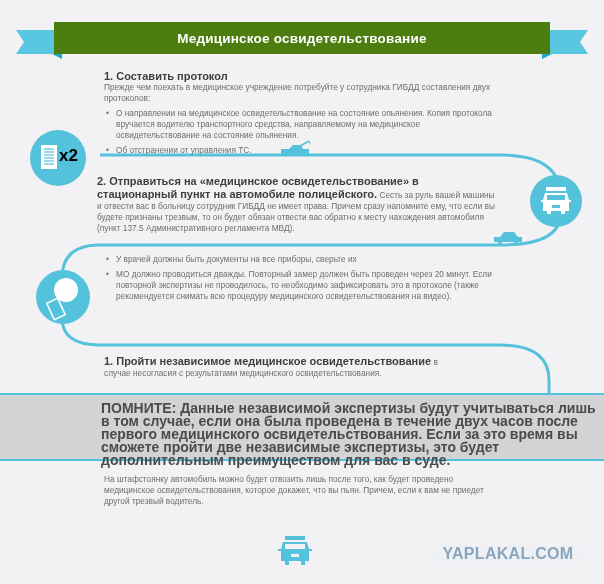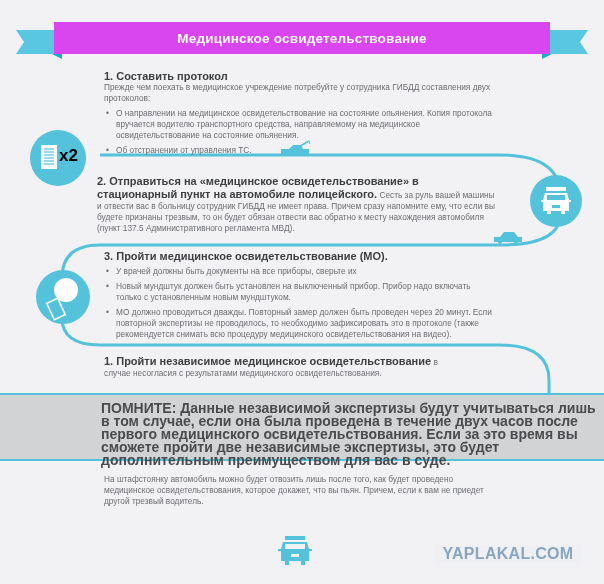--- a/index.html
+++ b/index.html
@@ -1,19 +1,19 @@
 <!DOCTYPE html>
 <html><head>
 <meta charset="utf-8">
 <style>
   html, body { margin:0; padding:0; }
   body { width:604px; height:584px; background:#f2f2f4; position:relative; overflow:hidden; font-family:"Liberation Sans", sans-serif; color:#6d6e71; }
   .abs { position:absolute; }
   .banner-wrap { left:16px; top:22px; width:572px; height:36px; }
-  .banner-main { left:38px; top:0; width:496px; height:32px; background:#d946ef; display:flex; align-items:center; justify-content:center; color:#fff; font-weight:bold; font-size:13.5px; letter-spacing:0.2px; }
+  .banner-main { left:38px; top:0; width:496px; height:32px; background:#4d7c0f; display:flex; align-items:center; justify-content:center; color:#fff; font-weight:bold; font-size:13.5px; letter-spacing:0.2px; }
   .flap-l, .flap-r { top:8px; width:44px; height:24px; background:#5ac7e0; }
   .flap-l { left:0; clip-path:polygon(0 0,100% 0,100% 100%,0 100%,8px 50%); }
   .flap-r { right:0; clip-path:polygon(0 0,100% 0,calc(100% - 8px) 50%,100% 100%,0 100%); }
   .fold-l { left:36px; top:32px; width:0; height:0; border-top:5px solid #1ea8c9; border-left:10px solid transparent; }
   .fold-r { right:36px; top:32px; width:0; height:0; border-top:5px solid #1ea8c9; border-right:10px solid transparent; }
   .txt { font-size:8.3px; line-height:11px; color:#6d6e71; }
   .head { font-size:11px; font-weight:bold; color:#3d3e40; line-height:12px; }
   ul.bl { margin:4px 0 0 0; padding:0 0 0 12px; list-style:none; }
   ul.bl li { position:relative; margin-bottom:4px; }
   ul.bl li::before { content:"•"; position:absolute; left:-10px; top:0; color:#6d6e71; }
@@ -88,24 +88,22 @@
   </svg>
 </div>
 
 <svg class="abs" style="left:493px;top:230px" width="30" height="14" viewBox="0 0 30 14">
   <path d="M1 7 L7 7 L11 2 L21 2 L25 7 L29 7 L29 12 L1 12 Z" fill="#55c2dc"></path>
   <circle cx="7" cy="12" r="2" fill="#55c2dc"></circle>
     <circle cx="23" cy="12" r="2" fill="#55c2dc"></circle>
 </svg>
 
 <div class="abs" style="left:104px;top:250px;width:430px;">
-  <div class="head">3. Пройти медицинское освидетельствование (МО).</div>
   <ul class="bl txt">
     <li>У врачей должны быть документы на все приборы, сверьте их</li>
-    <li style="width:380px">Новый мундштук должен быть установлен на выключенный прибор. Прибор надо включать только с установленным новым мундштуком.</li>
     <li>МО должно проводиться дважды. Повторный замер должен быть проведен через 20 минут. Если повторной экспертизы не проводилось, то необходимо зафиксировать это в протоколе (также рекомендуется снимать всю процедуру медицинского освидетельствования на видео).</li>
   </ul>
 </div>
 
 <div class="abs circle" style="left:36px;top:270px;width:54px;height:54px;">
   <svg class="abs" style="left:0;top:0" width="54" height="54" viewBox="0 0 54 54">
     <circle cx="30" cy="20" r="12" fill="#fff"></circle>
     <rect x="14" y="30" width="12" height="18" fill="none" stroke="#fff" stroke-width="1.6" transform="rotate(-25 20 39)"></rect>
     <line x1="22" y1="30" x2="26" y2="26" stroke="#fff" stroke-width="1.6"></line>
   </svg>

